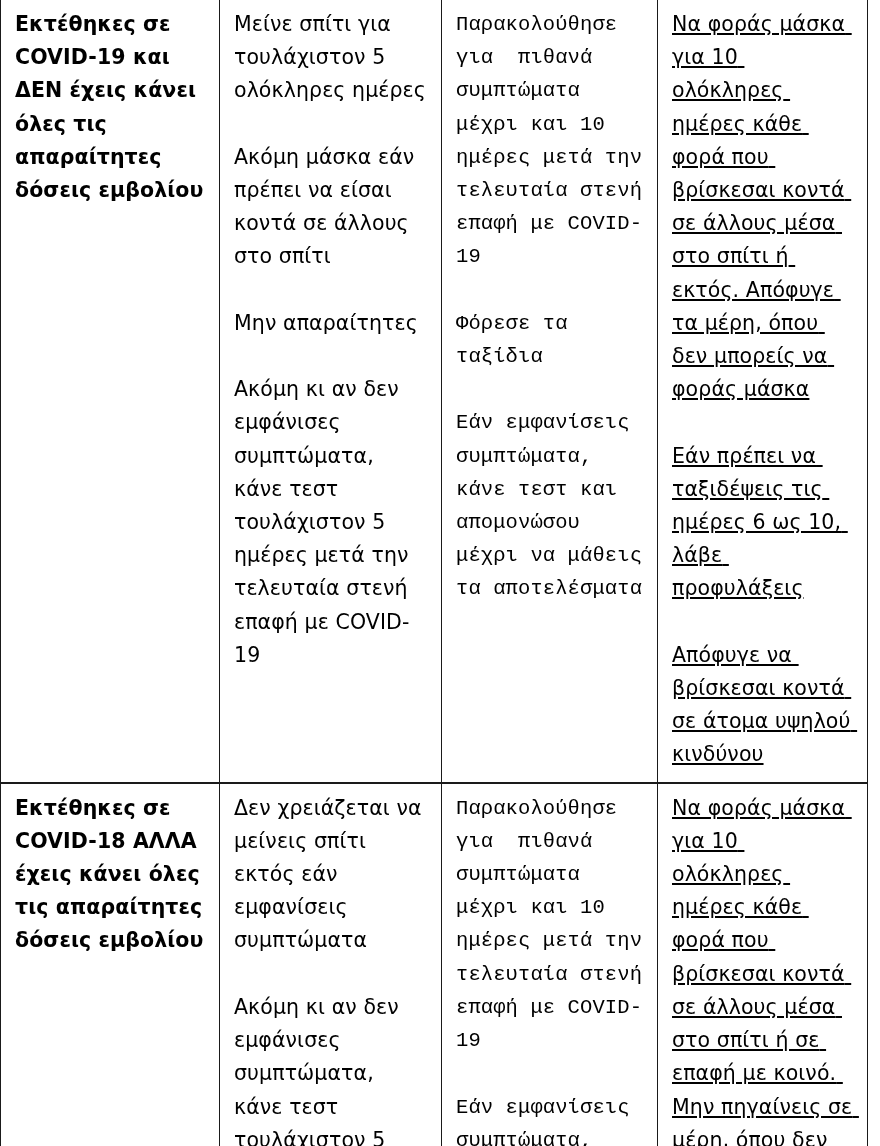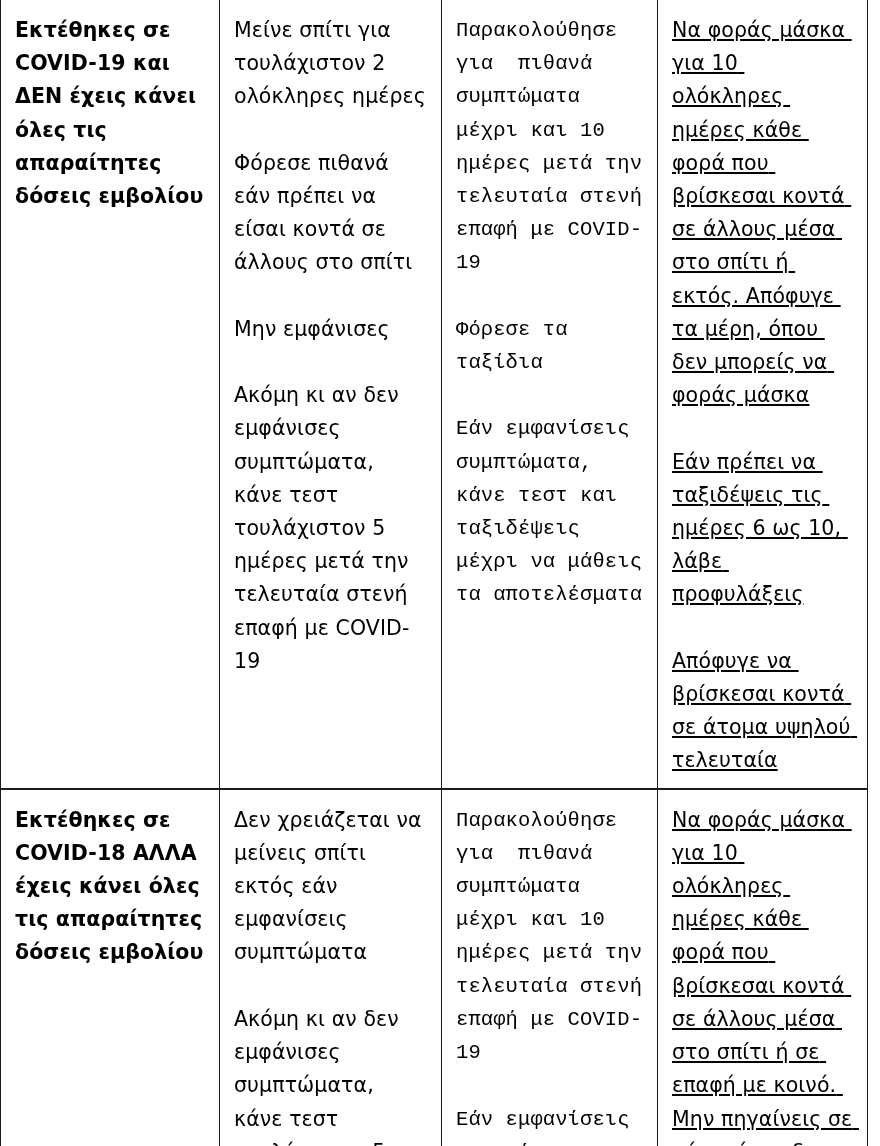--- a/index.html
+++ b/index.html
@@ -26,21 +26,21 @@
     position: absolute;
     left: 0px;
     top: 0px;
     width: 867px;
     border-collapse: collapse;
     table-layout: fixed;
   }
 
   .guidance-table td {
     vertical-align: top;
-    padding: 14px 14px 10px 14px;
+    padding: 8px 14px 10px 14px;
     border-right: 1.5px solid #1a1a1a;
     border-bottom: 2px solid #1a1a1a;
     font-size: 20.5px;
     line-height: 1.62;
     color: #000000;
     letter-spacing: 0.1px;
   }
 
   .guidance-table tr:last-child td {
     border-bottom: none;
@@ -72,34 +72,34 @@
 <body>
 
 <div class="page">
   <table class="guidance-table">
     <tbody>
       <tr class="row-1">
         <td class="col-0 cell-head">
           <p class="para">Εκτέθηκες σε COVID-19 και ΔΕΝ έχεις κάνει όλες τις απαραίτητες δόσεις εμβολίου</p>
         </td>
         <td class="col-1">
-          <p class="para">Μείνε σπίτι για τουλάχιστον 2 ολόκληρες ημέρες</p>
-          <p class="para">Φόρεσε πιθανά εάν πρέπει να είσαι κοντά σε άλλους στο σπίτι</p>
-          <p class="para">Μην εμφάνισες</p>
+          <p class="para">Μείνε σπίτι για τουλάχιστον 5 ολόκληρες ημέρες</p>
+          <p class="para">Ακόμη μάσκα εάν πρέπει να είσαι κοντά σε άλλους στο σπίτι</p>
+          <p class="para">Μην απαραίτητες</p>
           <p class="para">Ακόμη κι αν δεν εμφάνισες συμπτώματα, κάνε τεστ τουλάχιστον 5 ημέρες μετά την τελευταία στενή επαφή με COVID-19</p>
         </td>
         <td class="col-2">
           <p class="para">Παρακολούθησε για  πιθανά συμπτώματα μέχρι και 10 ημέρες μετά την τελευταία στενή επαφή με COVID-19</p>
           <p class="para">Φόρεσε τα ταξίδια</p>
-          <p class="para">Εάν εμφανίσεις συμπτώματα, κάνε τεστ και ταξιδέψεις μέχρι να μάθεις τα αποτελέσματα</p>
+          <p class="para">Εάν εμφανίσεις συμπτώματα, κάνε τεστ και απομονώσου μέχρι να μάθεις τα αποτελέσματα</p>
         </td>
         <td class="col-3">
           <p class="para">Να φοράς μάσκα για 10 ολόκληρες ημέρες κάθε φορά που βρίσκεσαι κοντά σε άλλους μέσα στο σπίτι ή εκτός. Απόφυγε τα μέρη, όπου δεν μπορείς να φοράς μάσκα</p>
           <p class="para">Εάν πρέπει να ταξιδέψεις τις ημέρες 6 ως 10, λάβε προφυλάξεις</p>
-          <p class="para">Απόφυγε να βρίσκεσαι κοντά σε άτομα υψηλού τελευταία</p>
+          <p class="para">Απόφυγε να βρίσκεσαι κοντά σε άτομα υψηλού κινδύνου</p>
         </td>
       </tr>
       <tr class="row-2 row-clip">
         <td class="col-0 cell-head">
           <p class="para">Εκτέθηκες σε COVID-18 ΑΛΛΑ έχεις κάνει όλες τις απαραίτητες δόσεις εμβολίου</p>
         </td>
         <td class="col-1">
           <p class="para">Δεν χρειάζεται να μείνεις σπίτι εκτός εάν εμφανίσεις συμπτώματα</p>
           <p class="para">Ακόμη κι αν δεν εμφάνισες συμπτώματα, κάνε τεστ τουλάχιστον 5 ημέρες μετά την τελευταία στενή</p>
         </td>

